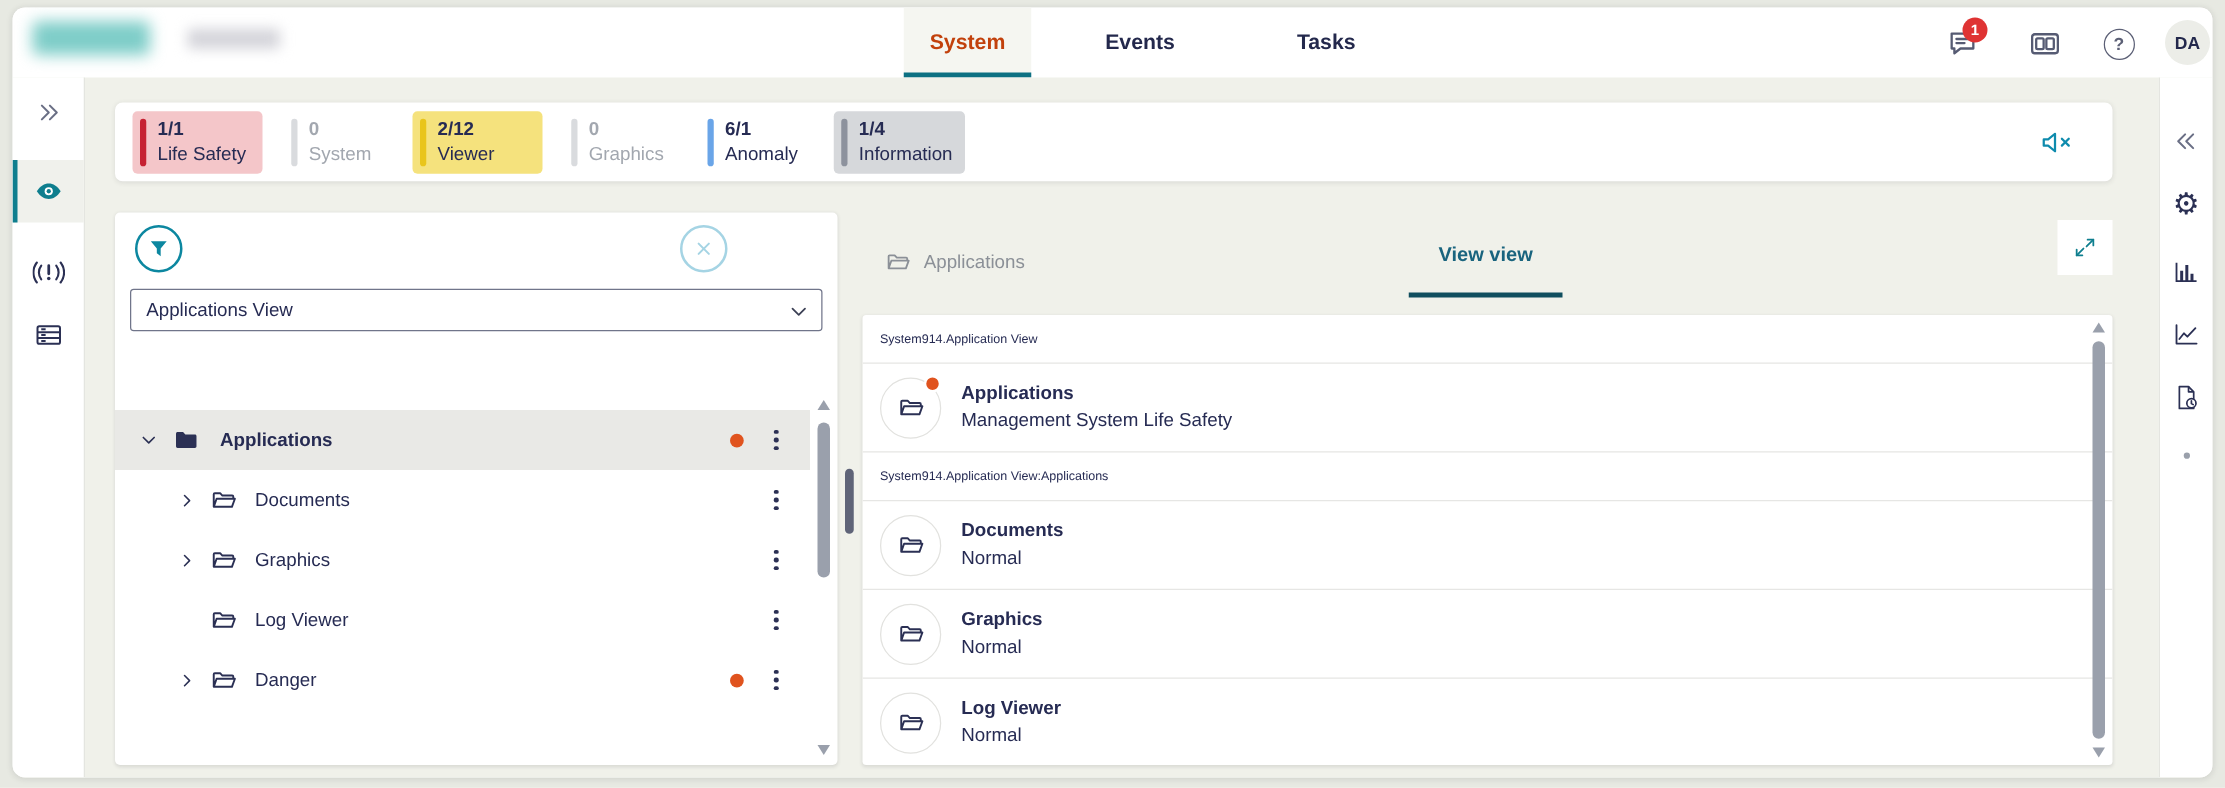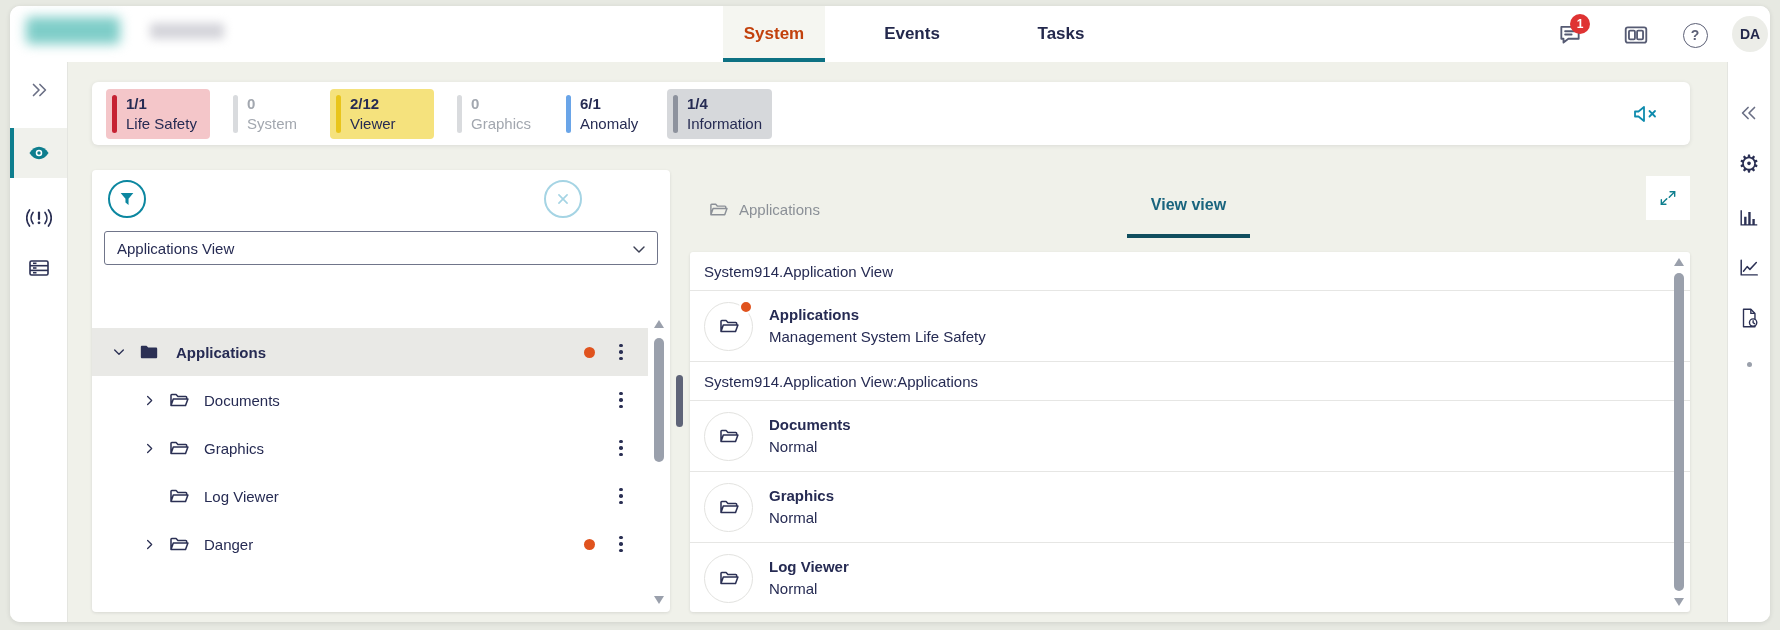--- a/index.html
+++ b/index.html
@@ -106,21 +106,21 @@
   .detail-header{position:absolute;left:680px;top:164px;width:1000px;height:76px;}
   .crumb{position:absolute;left:18px;top:30px;display:flex;gap:10px;align-items:center;color:#8b9097;font-size:15px;cursor:pointer;}
   .dtab{position:absolute;left:437px;top:0;width:123px;height:70px;display:flex;align-items:center;justify-content:center;
         color:#19647e;font-weight:700;font-size:16px;cursor:pointer;}
   .dtab::after{content:"";position:absolute;left:0;right:0;top:64px;height:4px;background:#104e5e;}
   .expand-btn{position:absolute;left:956px;top:6px;width:44px;height:44px;background:#fff;display:flex;
               align-items:center;justify-content:center;cursor:pointer;}
 
   .list-panel{position:absolute;left:680px;top:246px;width:1000px;height:360px;background:#fff;border-radius:3px;
               box-shadow:0 1px 3px rgba(40,40,50,.12);overflow:hidden;}
-  .group-hdr{height:38px;display:flex;align-items:center;padding-left:14px;font-size:15px;border-bottom:1px solid #e6e6e4;}
+  .group-hdr{height:38px;display:flex;align-items:center;padding-left:14px;font-size:10px;border-bottom:1px solid #e6e6e4;}
   .litem{position:relative;height:70px;border-bottom:1px solid #e6e6e4;display:flex;align-items:center;
          padding-left:14px;gap:16px;cursor:pointer;}
   .avatar-folder{width:47px;height:47px;border-radius:50%;border:1px solid #e2e2df;display:flex;align-items:center;
                  justify-content:center;position:relative;background:#fff;flex:none;}
   .af-dot{position:absolute;top:-3px;right:-1px;width:14px;height:14px;border-radius:50%;background:#e0531e;border:2.5px solid #fff;box-sizing:border-box;}
   .li-text{display:flex;flex-direction:column;line-height:1.5;font-size:15px;}
   .li-title{font-weight:700;}
 
   svg{display:block;}
 </style>

